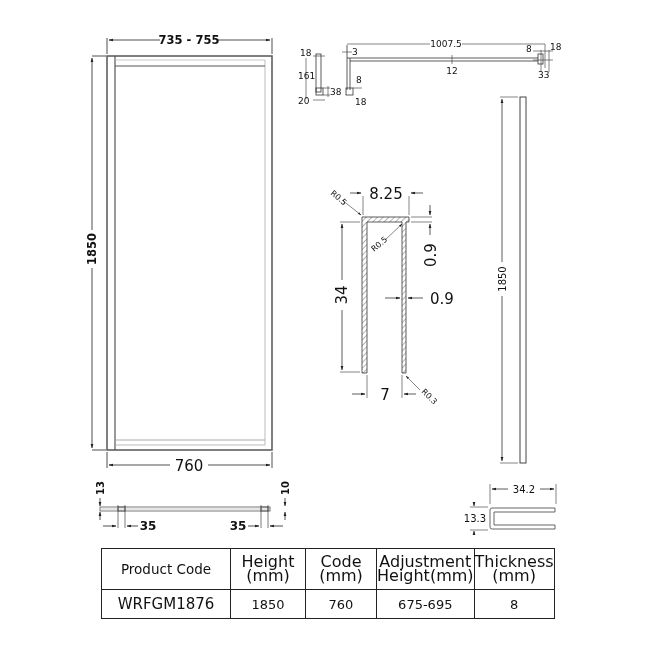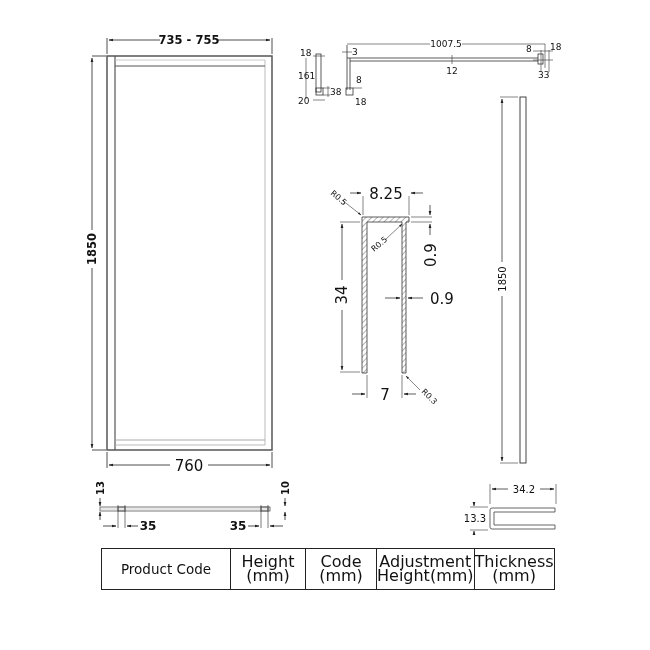--- a/index.html
+++ b/index.html
@@ -209,14 +209,21 @@
         </th>
     <th style="width:90px">
           <span class="hdr-line">Adjustment</span>
           <span class="hdr-line">Height(mm)</span>
         </th>
     <th style="width:78px">
           <span class="hdr-line">Thickness</span>
           <span class="hdr-line">(mm)</span>
         </th>
   </tr>
+  <tr>
+    <td class="first">WRFGM1876</td>
+    <td>1850</td>
+    <td>760</td>
+    <td>675-695</td>
+    <td>8</td>
+  </tr>
 </tbody>
   </table>
 
 </body></html>

